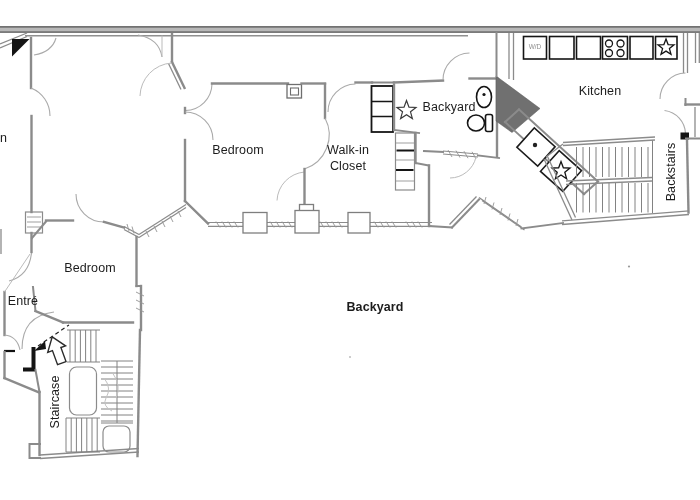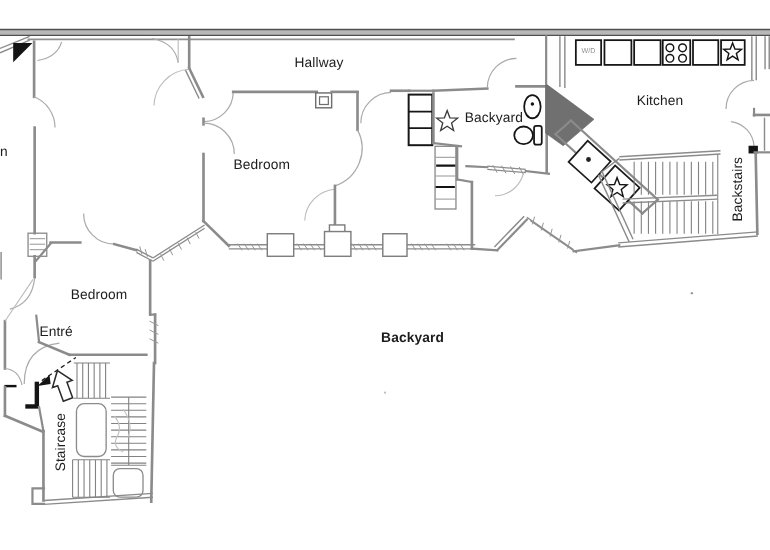--- a/index.html
+++ b/index.html
@@ -256,25 +256,25 @@
     <path class="scrib" d="M112,372 q10,14 4,26"></path>
   </g>
 
   <g>
     <circle cx="629" cy="266.5" r="1.1" fill="#9a9a9a"></circle>
     <circle cx="350" cy="357" r="1" fill="#bdbdbd"></circle>
   </g>
 </svg>
 
 <div class="labels">
-  <div class="lbl" style="left:240px;top:49px;width:100px;">Hallway</div>
   <div class="lbl" style="left:193px;top:142px;width:90px;">Bedroom</div>
+  <div class="lbl" style="left:318px;top:142px;width:60px;">Walk-in Closet</div>
   <div class="lbl" style="left:414px;top:99px;width:70px;">Backyard</div>
   <div class="lbl" style="left:565px;top:83px;width:70px;text-align:center;">Kitchen</div>
   <div class="lbl vlbl" style="left:635px;top:165px;width:70px;height:14px;">Backstairs</div>
   <div class="lbl" style="left:50px;top:260px;width:80px;">Bedroom</div>
-  <div class="lbl" style="left:0px;top:293px;width:46px;padding-left:28px;">Entré</div>
+  <div class="lbl" style="left:0px;top:293px;width:46px;">Entré</div>
   <div class="lbl" style="left:340px;top:299px;width:70px;font-weight:bold;">Backyard</div>
   <div class="lbl vlbl" style="left:19px;top:395px;width:70px;height:14px;">Staircase</div>
   <div class="lbl tiny" style="left:523px;top:42px;width:24px;">W/D</div>
   <div class="lbl frag" style="left:0px;top:130px;width:12px;text-align:left;">n</div>
 </div>
 </div>
 
 </body></html>

